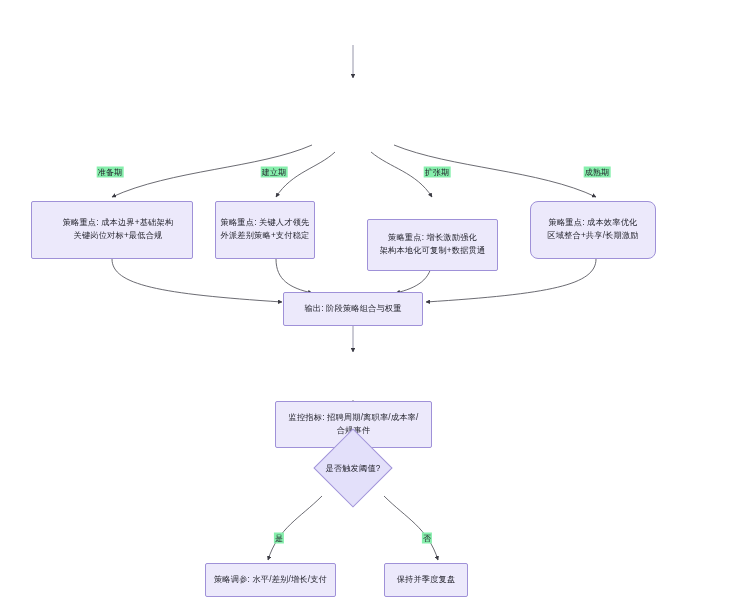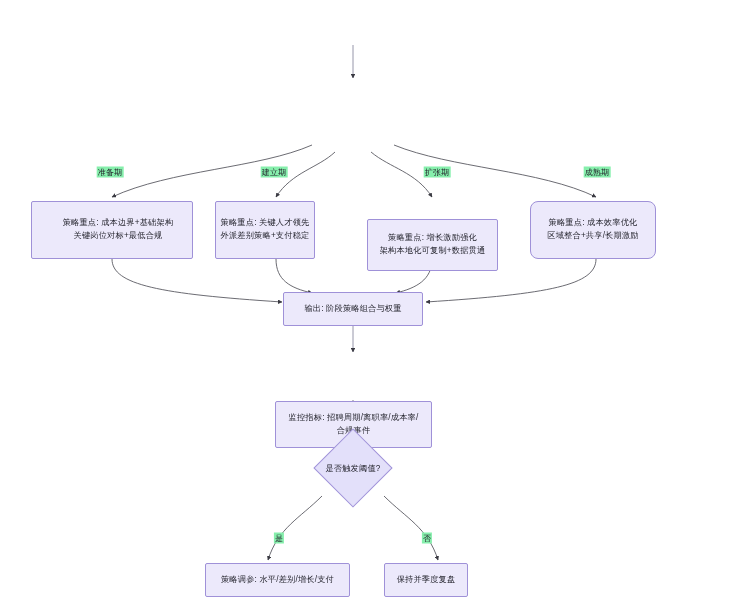--- a/index.html
+++ b/index.html
@@ -161,21 +161,21 @@
   </div>
 
   <div class="decision" style="left:300px; top:430px; width:106px; height:76px;">
     <span class="dia" style="width:54px; height:54px;"></span>
     <span class="dlabel">是否触发阈值?</span>
   </div>
 
   <div class="edge-label" style="left:279px; top:538px;">是</div>
   <div class="edge-label" style="left:427px; top:538px;">否</div>
 
-  <div class="node" style="left:205px; top:563px; width:145px; height:34px;">
+  <div class="node" style="left:205px; top:563px; width:131px; height:34px;">
     <span class="line">策略调参: 水平/差别/增长/支付</span>
   </div>
 
   <div class="node" style="left:384px; top:563px; width:84px; height:34px;">
     <span class="line">保持并季度复盘</span>
   </div>
 
 </div>
 
 </body></html>

